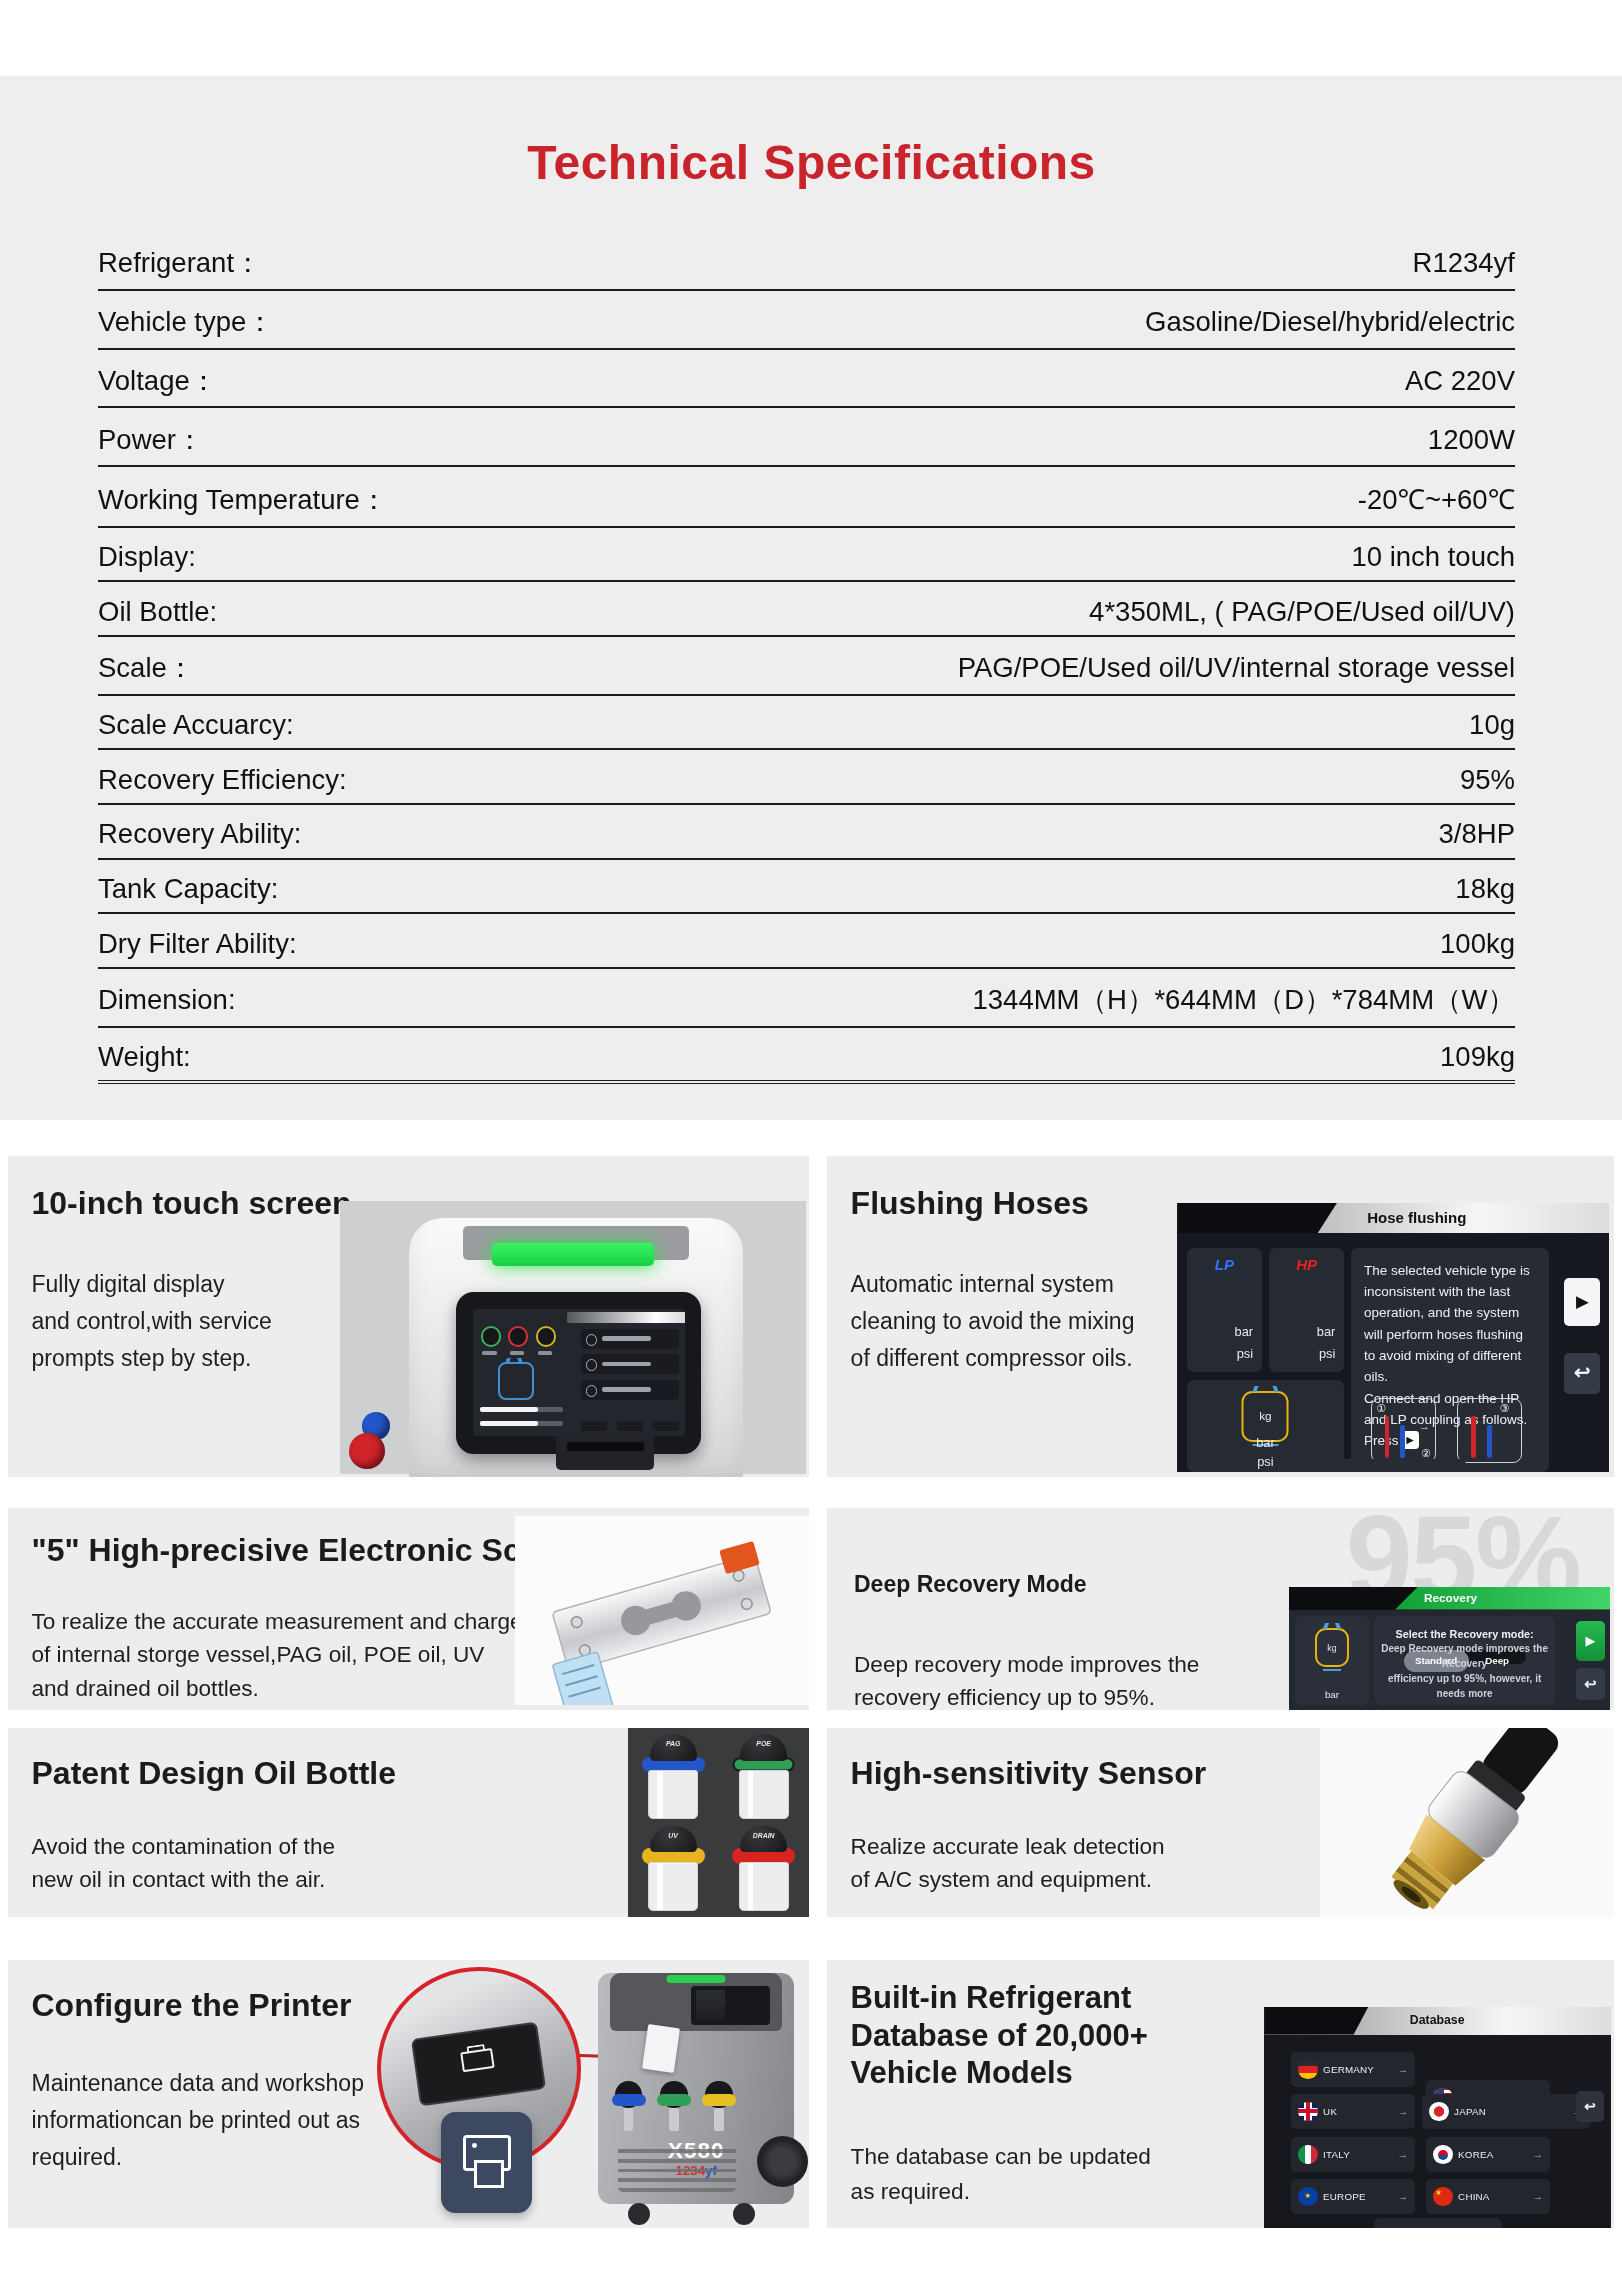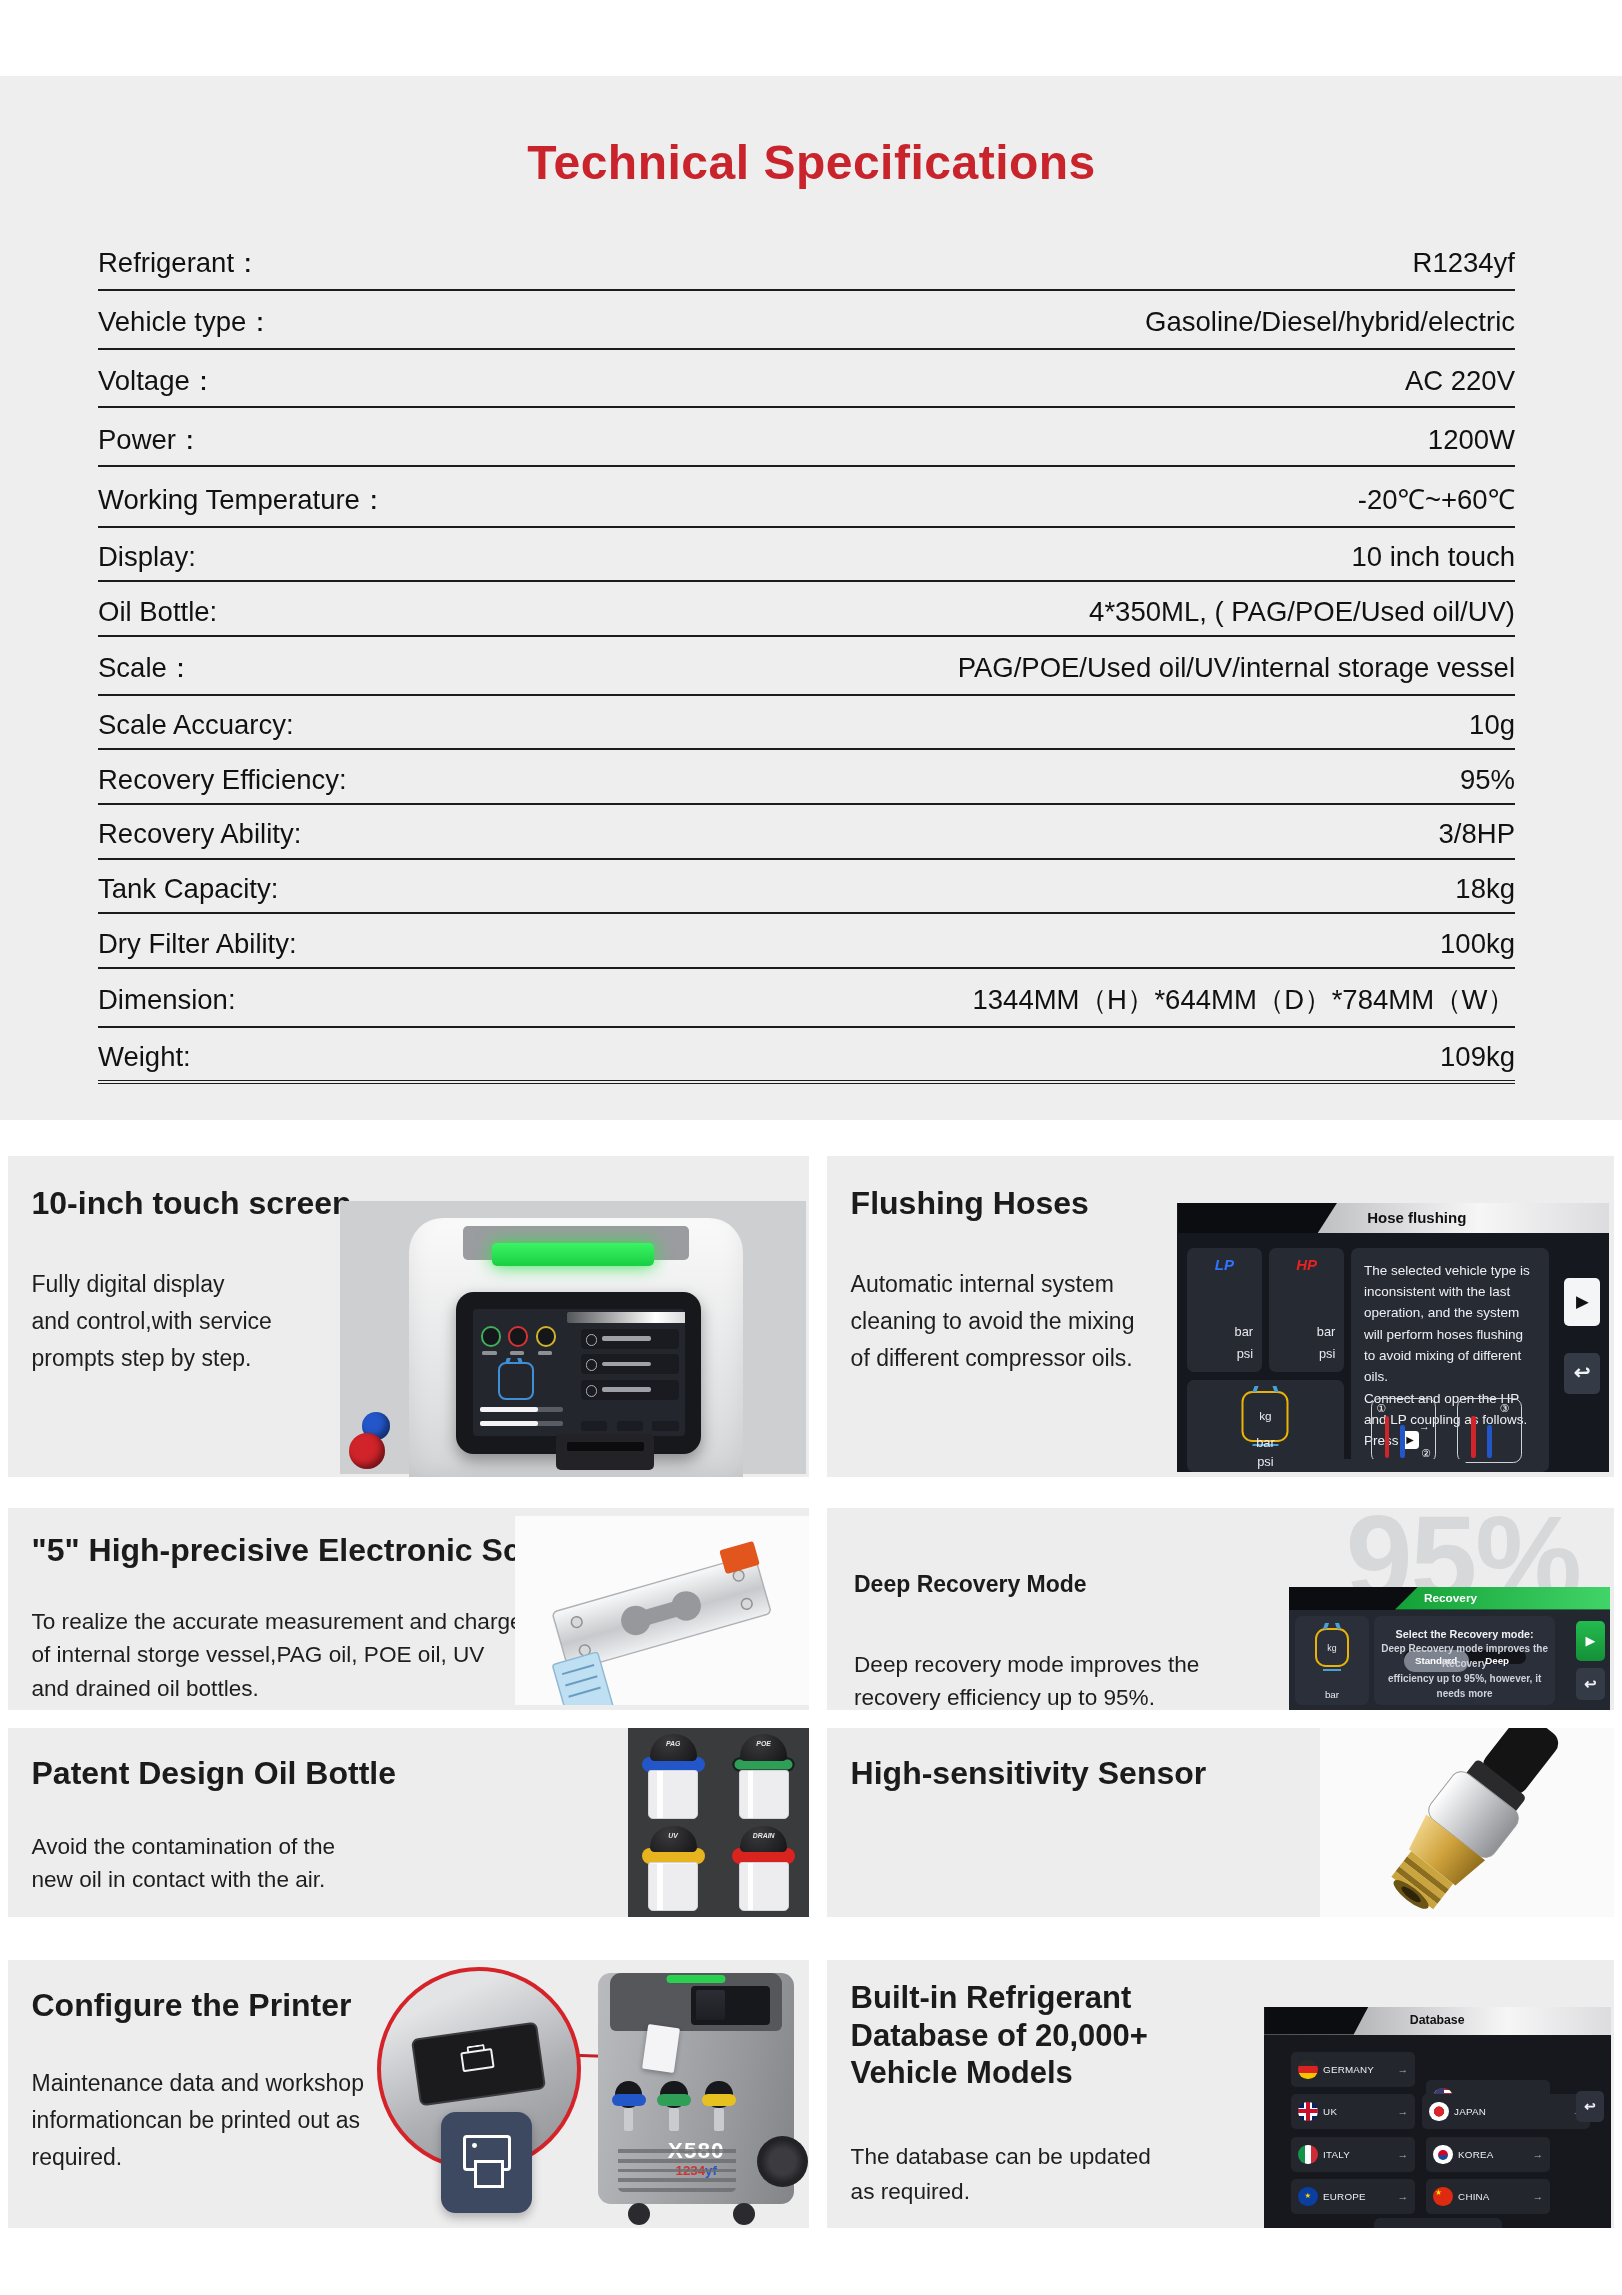--- a/index.html
+++ b/index.html
@@ -493,20 +493,22 @@
           <span>DRAIN</span>
         </div>
       <div class="ring r-drain"></div>
         <div class="bbody"></div>
     </div>
   </div>
 </section>
 
 <section class="card" id="card-sensor">
   <h3>High-sensitivity Sensor</h3>
+  <p class="body pre">Realize accurate leak detection
+of A/C system and equipment.</p>
   <div class="photo-sensor">
     <svg width="294" height="189" viewBox="0 0 600 385">
       <defs>
         <linearGradient id="silv2" x1="0" y1="0" x2="1" y2="0">
           <stop offset="0" stop-color="#ffffff"></stop>
             <stop offset="0.5" stop-color="#c5c7ca"></stop>
             <stop offset="1" stop-color="#8e9094"></stop>
         </linearGradient>
         <linearGradient id="gold1" x1="0" y1="0" x2="1" y2="0">
           <stop offset="0" stop-color="#f0d489"></stop>

